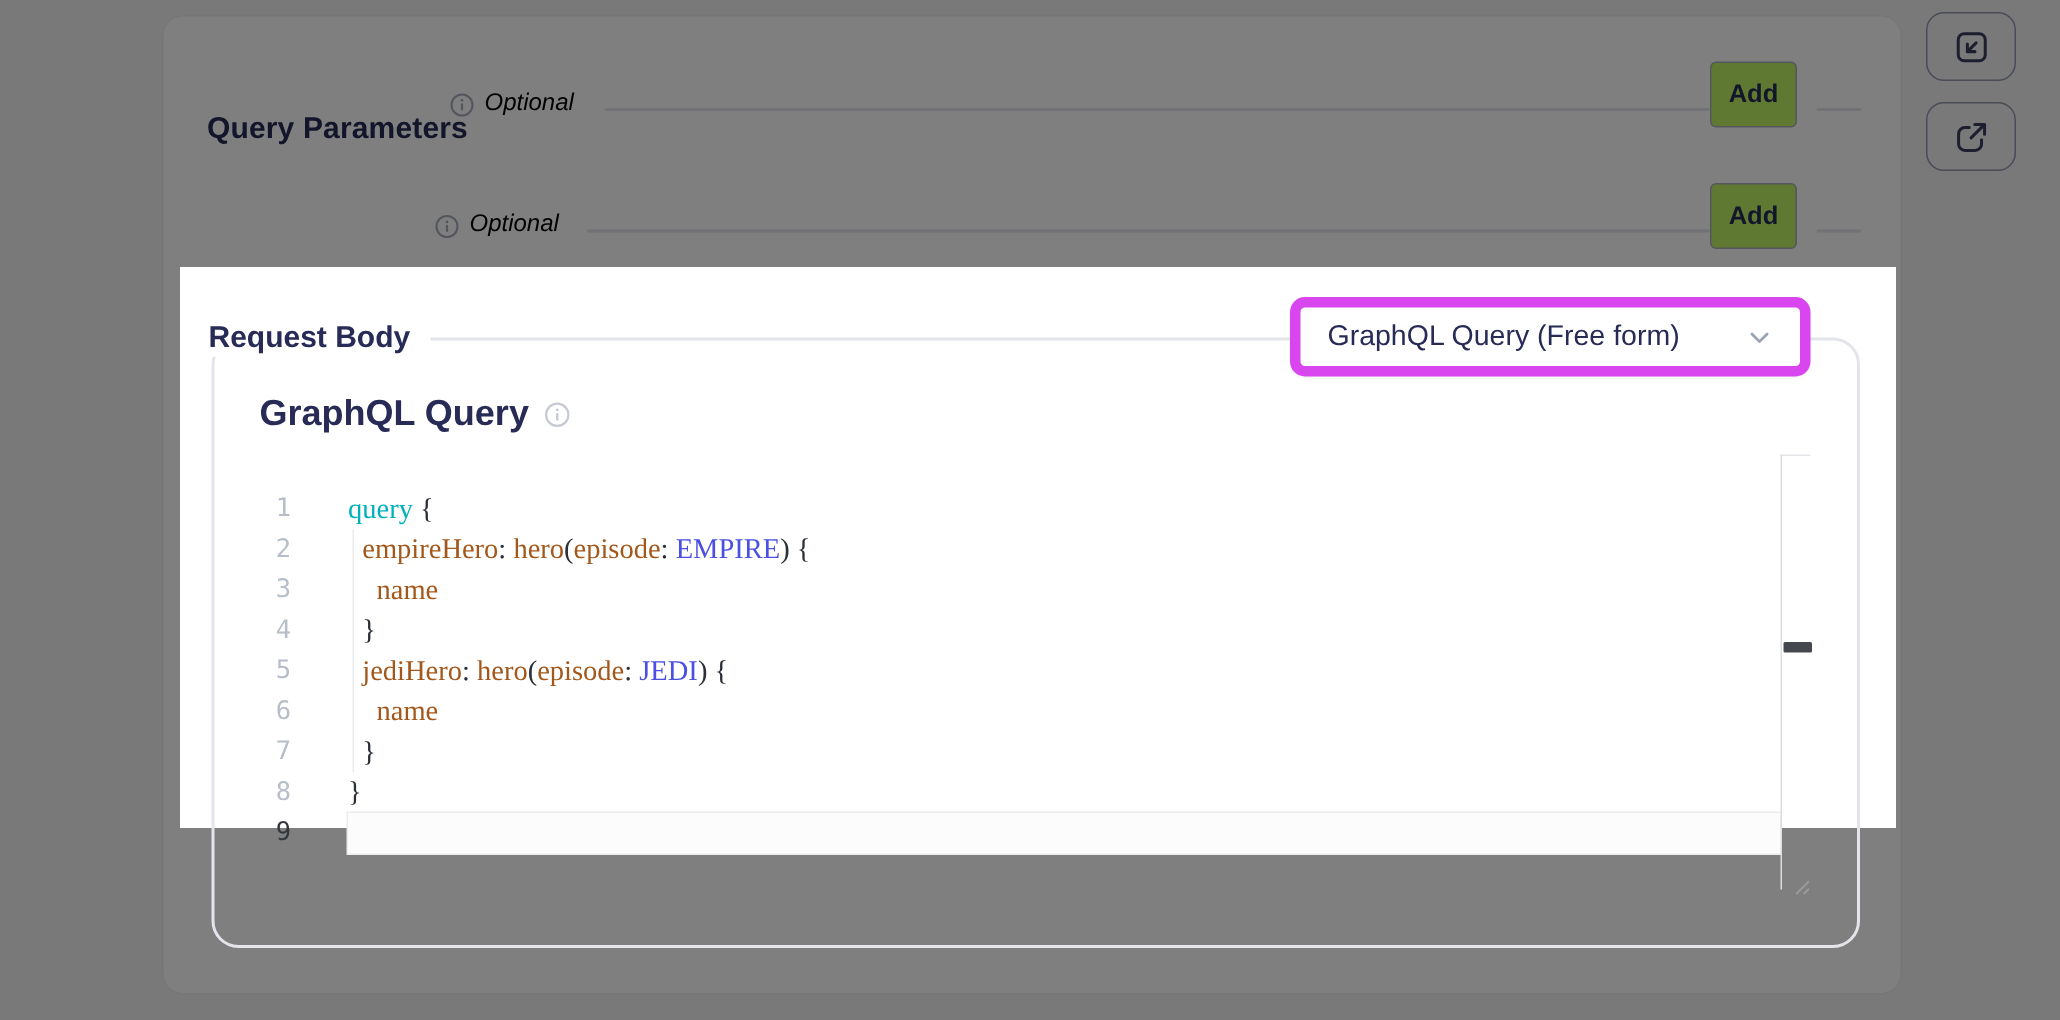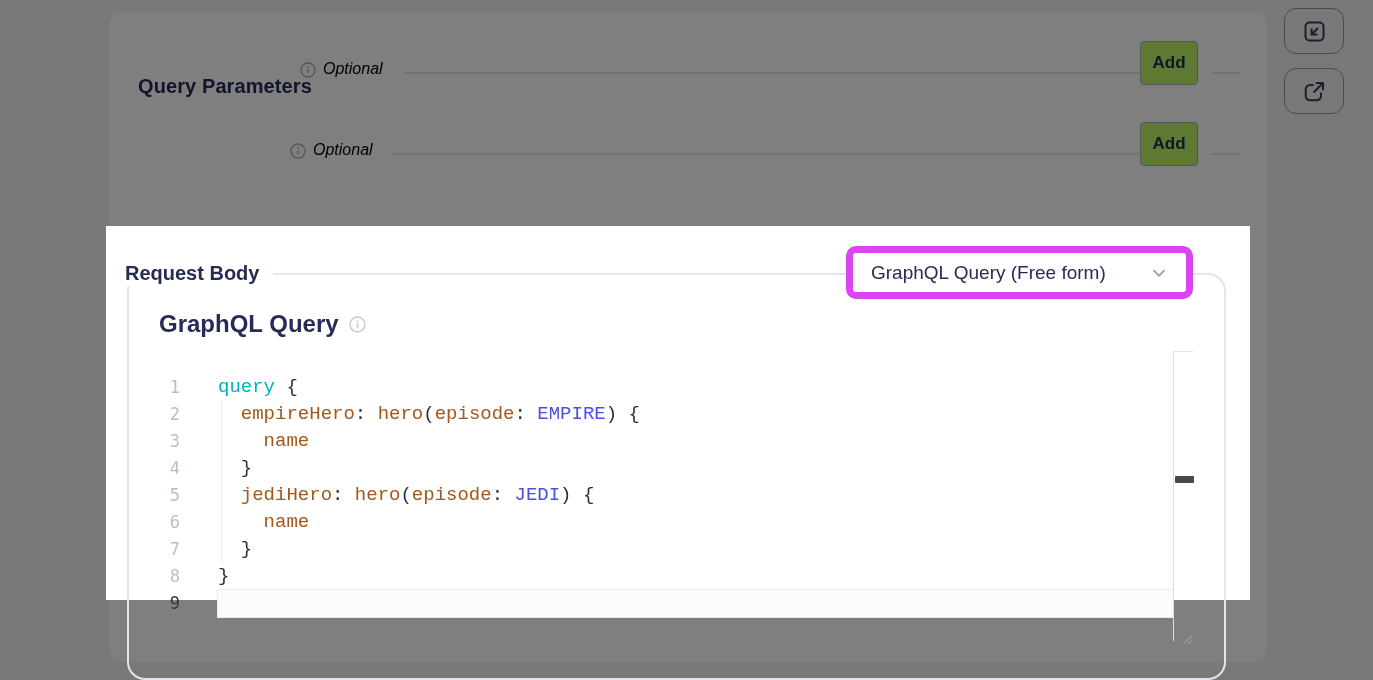--- a/index.html
+++ b/index.html
@@ -17,39 +17,39 @@
              border:1.5px solid #a9aebd; border-radius:4px; font-size:17px; font-weight:700;
              color:var(--navy); display:flex; align-items:center; justify-content:center; cursor:pointer; }
   .info { position:absolute; width:16px; height:16px; }
   .side-btn { position:absolute; left:1284px; width:60px; height:46px; border:1.5px solid #9298ab;
               border-radius:12px; background:transparent; display:flex; align-items:center; justify-content:center; cursor:pointer; }
 
   
   .overlay { position:absolute; inset:0; background:rgba(0,0,0,0.5); z-index:10; }
 
   
-  .modal { position:absolute; left:106px; top:178px; width:1144px; height:374px;
-           background:#ffffff; z-index:20;margin-top:48px; }
+  .modal { position:absolute; left:120px; top:178px; width:1144px; height:374px;
+           background:#ffffff; z-index:20; }
   .fieldset { position:absolute; left:21px; top:47px; width:1099px; height:407px;
               border:2px solid #e3e5ea; border-radius:18px; }
   .rb-title { position:absolute; left:12px; top:34px; background:#ffffff;
               padding:0 14px 0 7px; font-size:20px; font-weight:700; color:var(--navy); line-height:26px; }
   .type-select { position:absolute; left:740px; top:20px; width:347px; height:53px; background:#ffffff;
                  border:7px solid #d946ef; border-radius:10px; box-shadow:0 1px 2px rgba(16,24,40,.05);
                  display:flex; align-items:center; justify-content:space-between; padding:0 16px 0 18px;
                  font-size:19px; color:var(--navy); cursor:pointer; }
   .gq-label { position:absolute; left:53px; top:84px; display:flex; align-items:center; gap:10px;
               font-size:24px; font-weight:700; color:var(--navy); }
 
   
   .code-area { position:absolute; left:0; top:148px; width:1067px; }
   .cm-row { display:flex; height:27px; line-height:27px; }
   .ln { flex:0 0 74px; text-align:right; font-family:"DejaVu Sans Mono", monospace;
         font-size:17px; color:var(--lnc); user-select:none; }
-  .code { flex:1; margin-left:38px; font-family:Liberation Mono, monospace;
+  .code { flex:1; margin-left:38px; font-family:Liberation Serif, serif;
           font-size:19px; white-space:pre; color:var(--pun); }
   .cm-row.active .ln { color:#33373c; }
   .cm-row.active .code { background:#fcfcfd; box-shadow:0 0 0 1px #ececf0; }
   .tk-kw { color:var(--kw); } .tk-fld { color:var(--fld); }
   .tk-enm { color:var(--enm); } .tk-pun { color:var(--pun); }
   .indent-guide { position:absolute; left:115px; top:175px; width:1px; height:162px; background:#e9ebee; }
   .right-line { position:absolute; left:1067px; top:125px; width:1px; height:290px; background:#dcdee2; }
   .right-tick { position:absolute; left:1067px; top:125px; width:20px; height:1px; background:#e4e6ea; }
   .scroll-thumb { position:absolute; left:1069px; top:250px; width:19px; height:7px; background:#45484e; border-radius:1px; }
   .resize-grip { position:absolute; left:1072px; top:404px; width:16px; height:16px; cursor:nwse-resize; }

